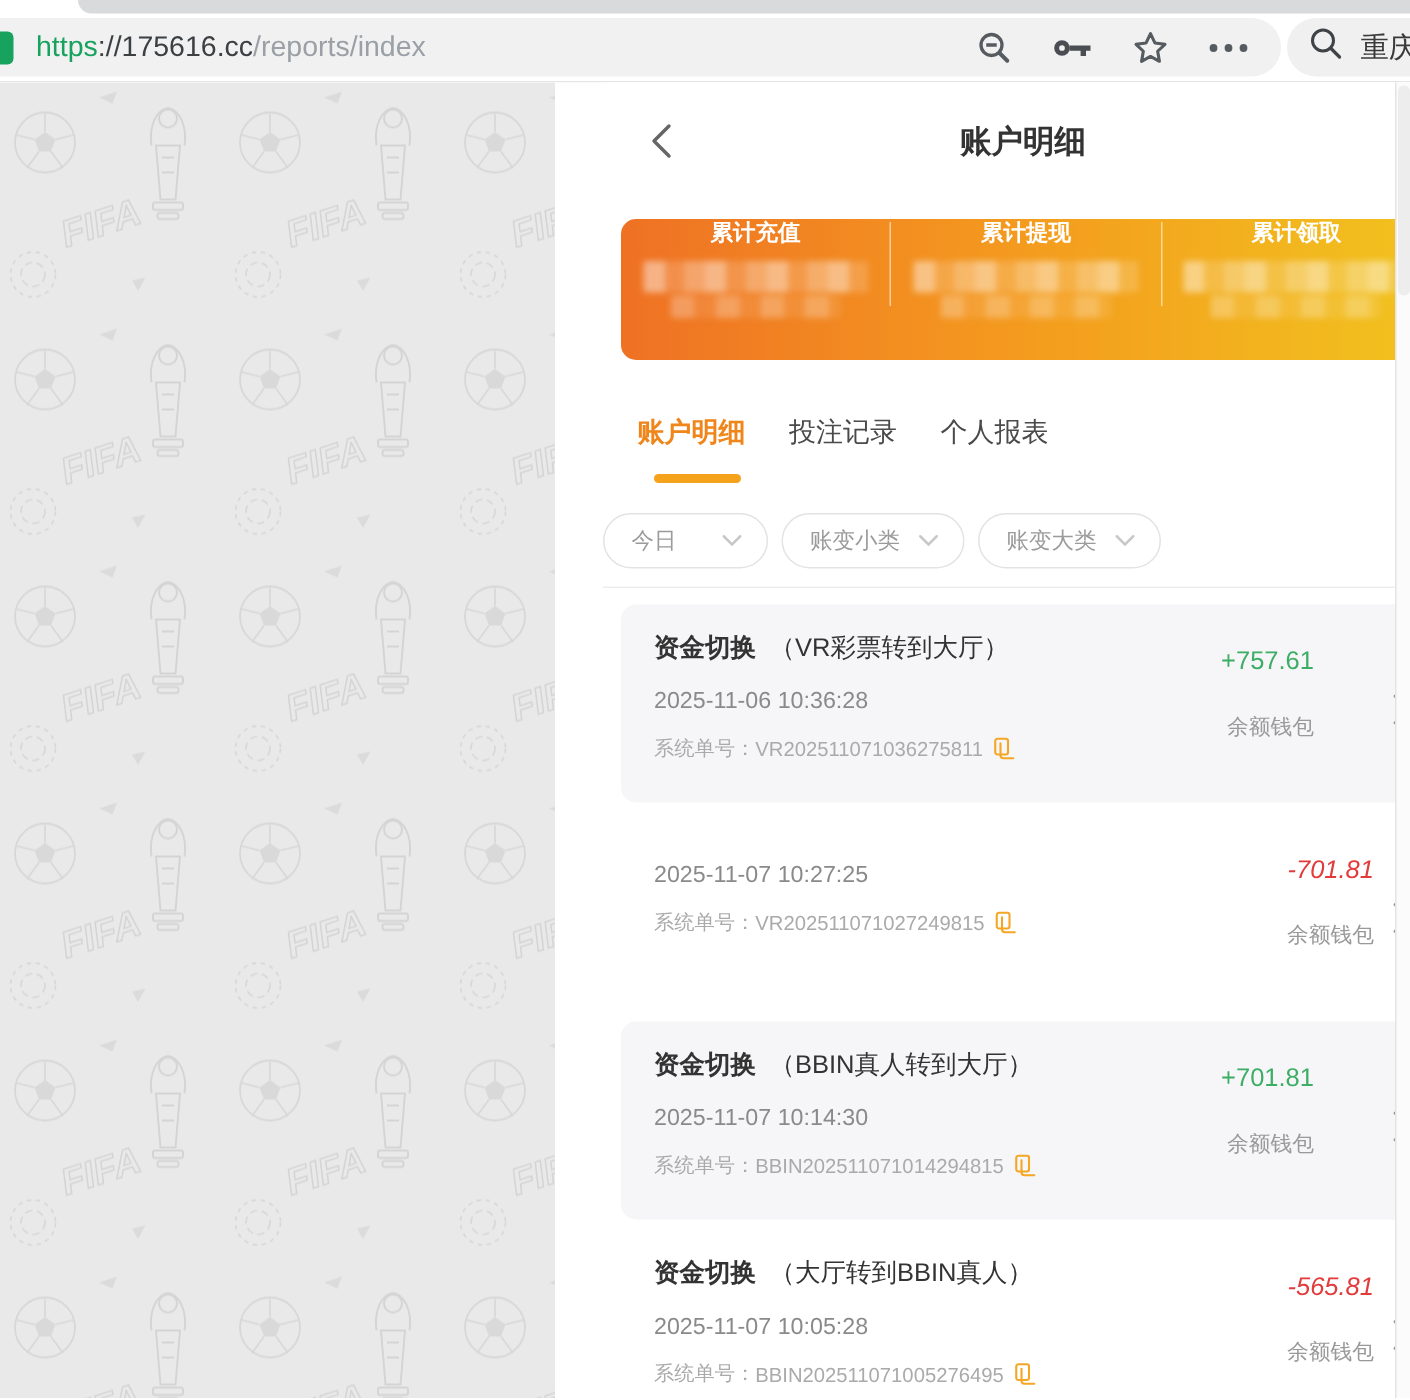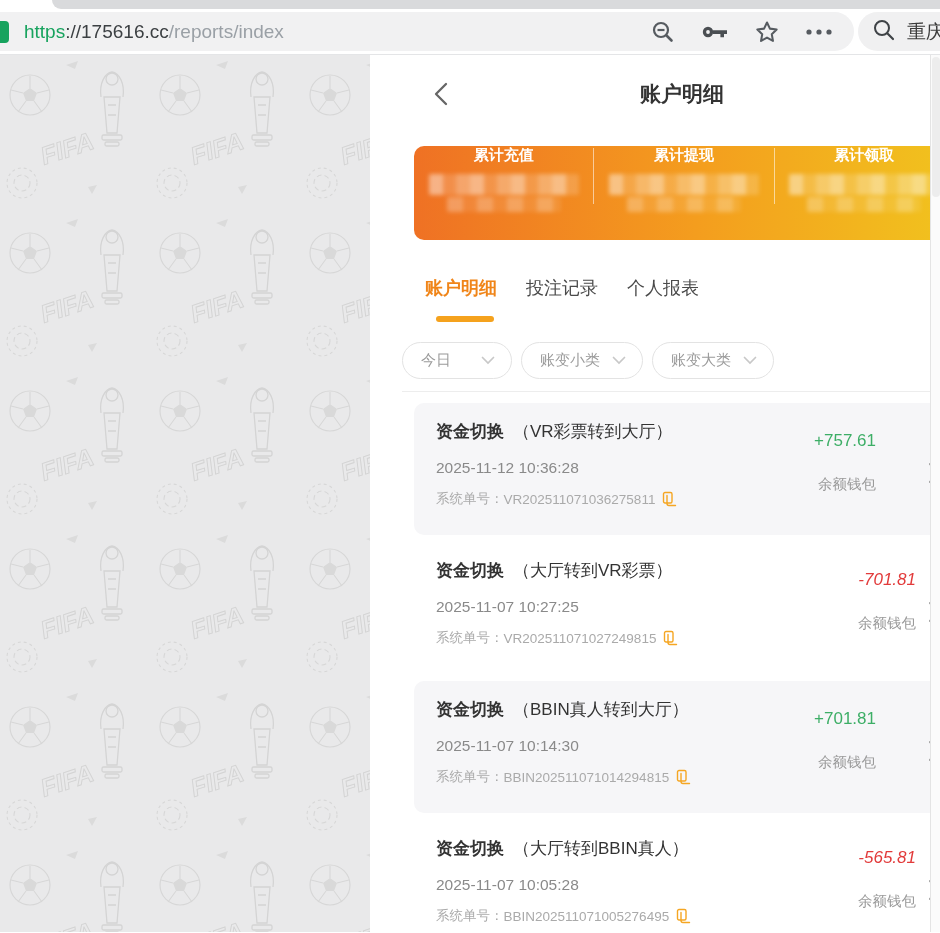--- a/index.html
+++ b/index.html
@@ -249,21 +249,21 @@
 
     <div class="divider"></div>
 
     <div class="list">
 
       <div class="item shaded">
         <div class="item-main">
           <div class="item-title">
             <span class="t-bold">资金切换</span><span>（VR彩票转到大厅）</span>
           </div>
-          <div class="item-date">2025-11-12 10:36:28</div>
+          <div class="item-date">2025-11-06 10:36:28</div>
           <div class="item-order">
             <span>系统单号：</span>
               <span>VR202511071036275811</span>
             <span class="copy-ic">
               <svg width="15" height="16" viewBox="0 0 15 16">
                   <rect x="1.5" y="1.5" width="8.5" height="10.5" rx="1.5" fill="none" stroke="#f5a623" stroke-width="1.4"></rect>
                   <path d="M5 4.5 v8 a2 2 0 0 0 2 2 h6.5" fill="none" stroke="#f5a623" stroke-width="1.4" stroke-linecap="round"></path>
                 </svg>
             </span>
           </div>
@@ -274,23 +274,20 @@
         </div>
         <span class="item-chevron">
           <svg width="12" height="22" viewBox="0 0 12 22">
               <polyline points="2,2 10,11 2,20" fill="none" stroke="#9a9a9a" stroke-width="2" stroke-linecap="round" stroke-linejoin="round"></polyline>
             </svg>
         </span>
       </div>
 
       <div class="item">
         <div class="item-main">
-          <div class="item-title">
-            <span class="t-bold">资金切换</span><span>（大厅转到VR彩票）</span>
-          </div>
           <div class="item-date">2025-11-07 10:27:25</div>
           <div class="item-order">
             <span>系统单号：</span>
               <span>VR202511071027249815</span>
             <span class="copy-ic">
               <svg width="15" height="16" viewBox="0 0 15 16">
                   <rect x="1.5" y="1.5" width="8.5" height="10.5" rx="1.5" fill="none" stroke="#f5a623" stroke-width="1.4"></rect>
                   <path d="M5 4.5 v8 a2 2 0 0 0 2 2 h6.5" fill="none" stroke="#f5a623" stroke-width="1.4" stroke-linecap="round"></path>
                 </svg>
             </span>

